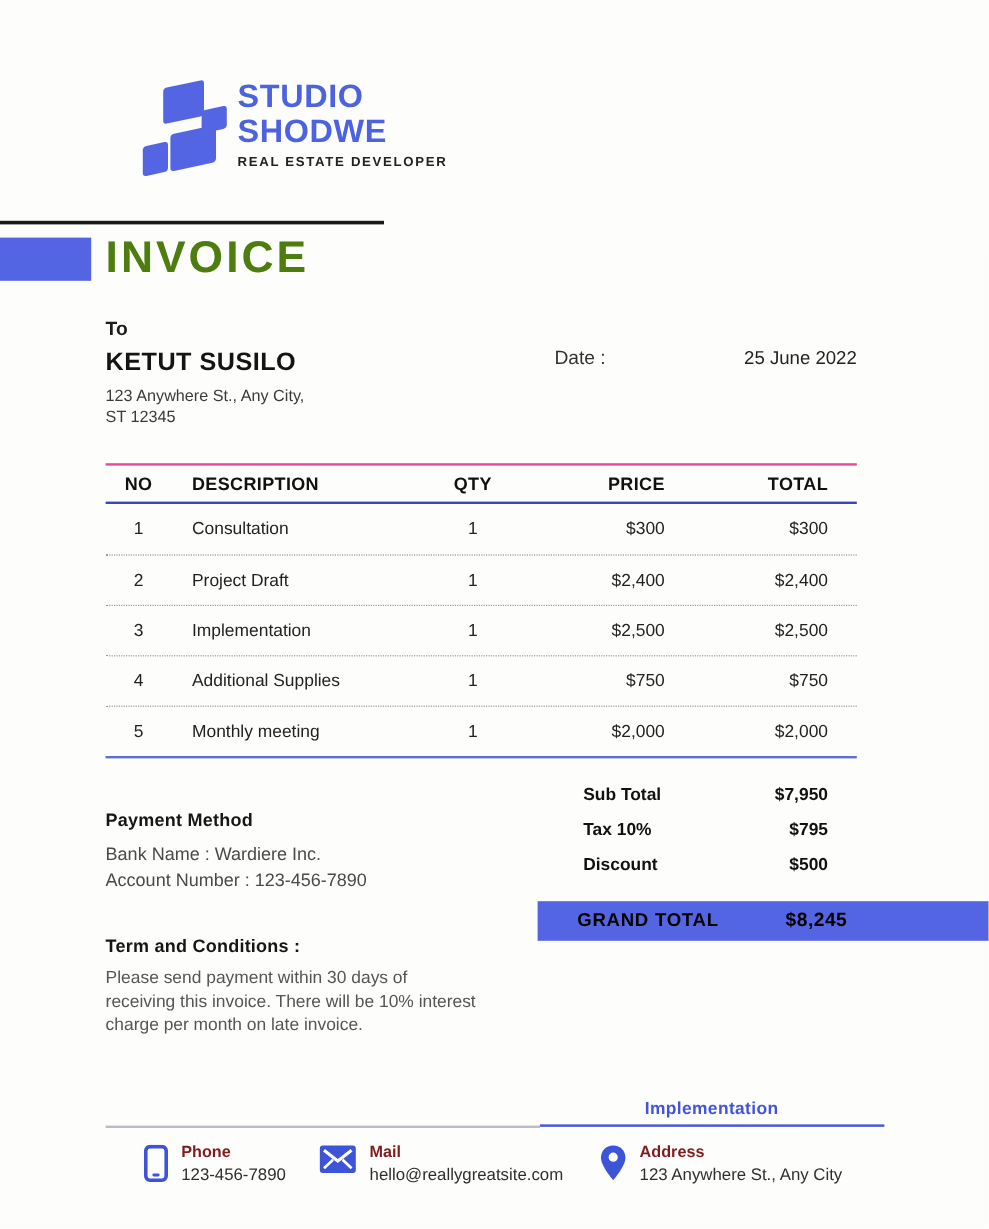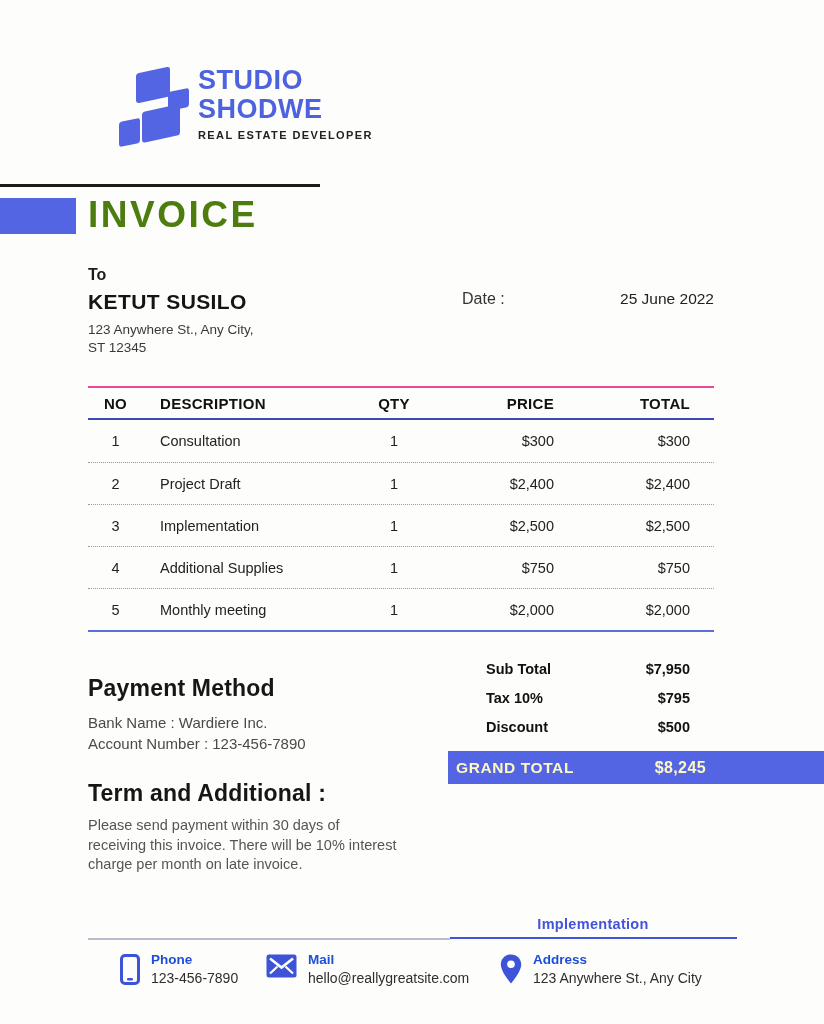--- a/index.html
+++ b/index.html
@@ -52,48 +52,48 @@
   .t-row + .t-row { border-top:1px dotted #9a9a9a; }
   .c-no    { width:55px; text-align:center; }
   .c-desc  { flex:1; padding-left:17px; text-align:left; }
   .c-qty   { width:90px; text-align:center; }
   .c-price { width:135px; text-align:right; padding-right:20px; }
   .c-total { width:140px; text-align:right; padding-right:24px; }
 
   
   .summary { position:absolute; left:448px; top:648px; width:266px; }
   .s-row {
-    display:flex; justify-content:space-between; align-items:flex-end;
+    display:flex; justify-content:space-between; align-items:center;
     height:29px; padding-left:38px; padding-right:24px;
     font-size:14.5px; font-weight:700; color:#111;
   }
   .grand-total {
     position:absolute; left:448px; top:751px; width:376px; height:33px;
-    background:#5465e3; color:#fef9c3; display:flex; align-items:center; justify-content:space-between;
+    background:#5465e3; color:#000000; display:flex; align-items:center; justify-content:space-between;padding-left:25px;
   }
   .gt-label { padding-left:8px; font-size:15.5px; font-weight:800; letter-spacing:0.6px; }
   .gt-value { margin-right:118px; font-size:16px; font-weight:800; letter-spacing:0.4px; }
 
   
   .payment { position:absolute; left:88px; top:675px; }
-  .section-heading { font-size:23px; font-weight:800; color:#161616; letter-spacing:0.2px; }
+  .section-heading { font-size:15px; font-weight:800; color:#161616; letter-spacing:0.2px; }
   .payment-lines { margin-top:10px; font-size:15px; color:#4a4a4a; line-height:21px; }
   .terms { position:absolute; left:88px; top:780px; width:380px; }
   .terms-lines { margin-top:9px; font-size:14.5px; color:#555; line-height:19.5px; }
 
   
   .admin-name { position:absolute; left:448px; top:916px; width:290px; text-align:center;
     font-size:14.5px; font-weight:800; color:#4254da; letter-spacing:0.3px; }
   .sig-line-gray { position:absolute; left:88px; top:938px; width:362px; height:1.5px; background:#b8bccb; }
   .sig-line-blue { position:absolute; left:450px; top:937px; width:287px; height:2px; background:#4254da; }
 
   
   .footer-item { position:absolute; top:952px; display:flex; gap:11px; align-items:flex-start; }
   .fi-phone { left:120px; } .fi-mail { left:266px; } .fi-address { left:500px; }
-  .fi-label { font-size:13.5px; font-weight:800; color:#1d4ed8; }
+  .fi-label { font-size:13.5px; font-weight:800; color:#7f1d1d; }
   .fi-value { margin-top:3px; font-size:14px; color:#2e2e2e; }
   .fi-icon { flex:0 0 auto; margin-top:2px; }
 </style>
 </head>
 <body>
 
 <div class="page">
 
   <div class="logo-mark">
     <div class="tile tile-a"></div>
@@ -195,21 +195,21 @@
 
   <div class="payment">
     <div class="section-heading">Payment Method</div>
     <div class="payment-lines">
       <div>Bank Name : Wardiere Inc.</div>
       <div>Account Number : 123-456-7890</div>
     </div>
   </div>
 
   <div class="terms">
-    <div class="section-heading">Term and Additional :</div>
+    <div class="section-heading">Term and Conditions :</div>
     <div class="terms-lines">
       <div>Please send payment within 30 days of</div>
       <div>receiving this invoice. There will be 10% interest</div>
       <div>charge per month on late invoice.</div>
     </div>
   </div>
 
   <div class="admin-name">Implementation</div>
   <div class="sig-line-gray"></div>
   <div class="sig-line-blue"></div>

